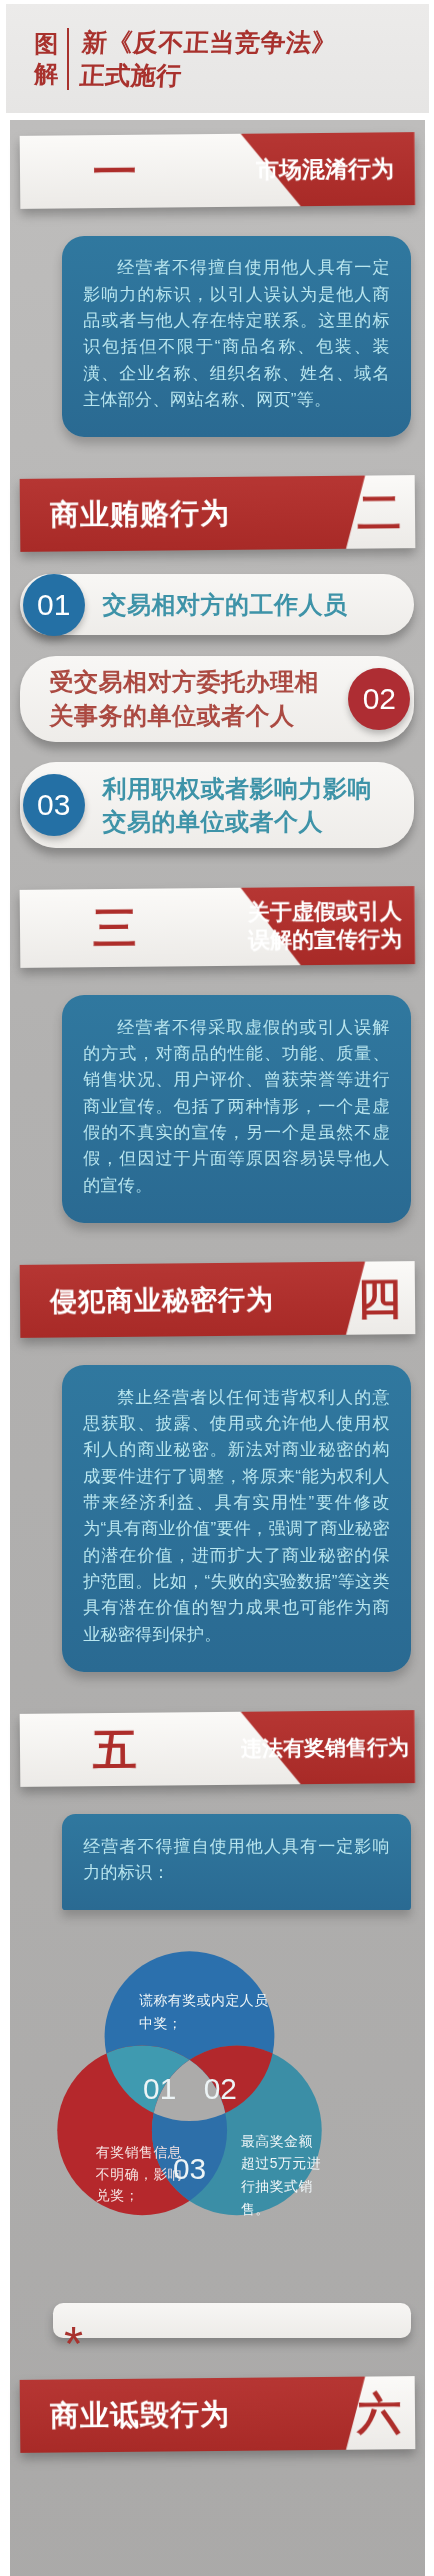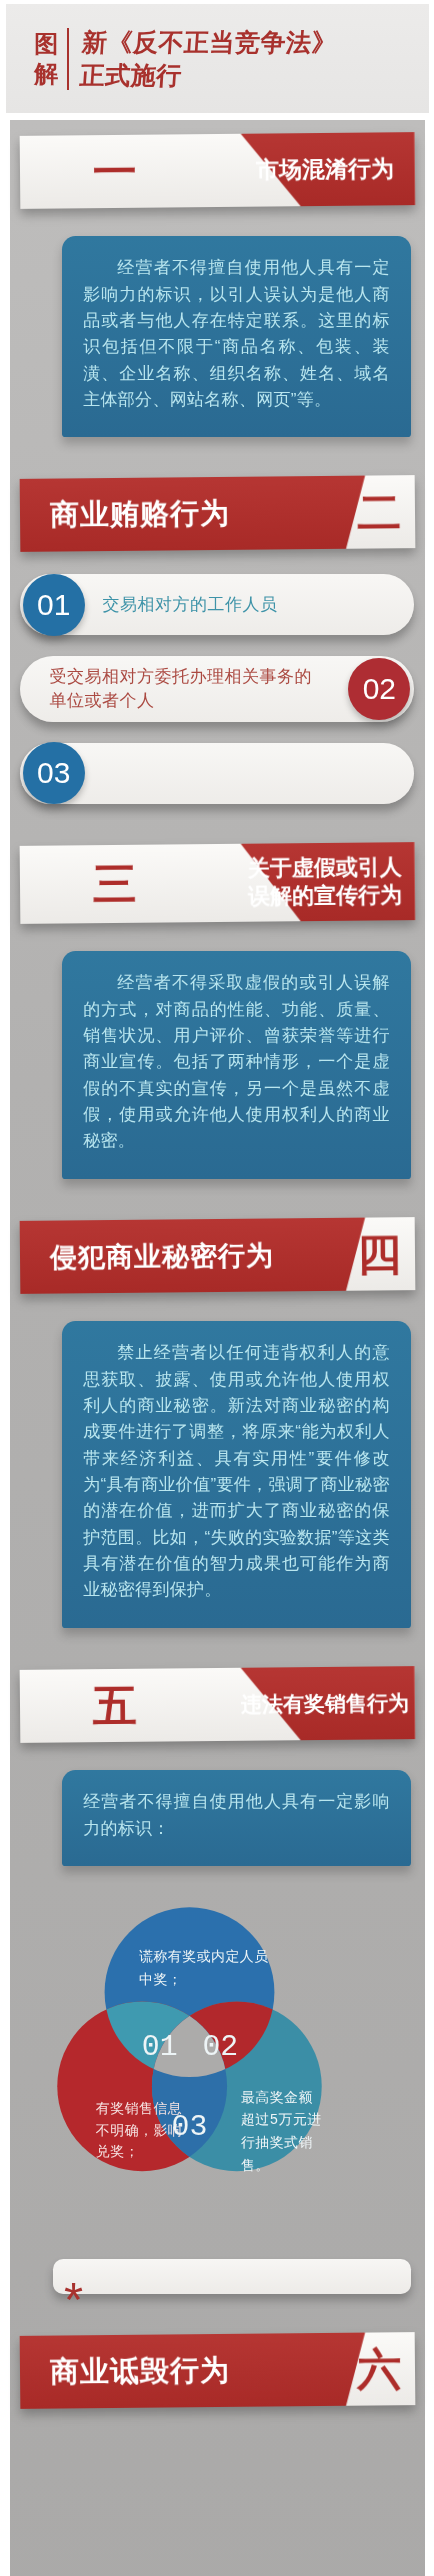--- a/index.html
+++ b/index.html
@@ -67,21 +67,21 @@
     margin: 29px 3.1px 0 42px;
     background: linear-gradient(180deg,#30789f,#2a6a92);
     border-radius: 13.4px 13.4px 3.1px 3.1px;
     box-shadow: 0 6.2px 9.3px rgba(40,40,40,0.25);
     color: #b9e6ef;
     font-size: 17px; line-height: 1.55;
     padding: 19.6px 21.6px 24px;
     text-align: justify;
     letter-spacing: 0.3px;
   }
-  .bluecard.indent { text-indent: 2em; }
+  .bluecard.indent { text-indent: 2em; border-radius: 22px; }
   
   .pill {
     position: relative;
     min-height: 61px;
     margin-top: 20.6px;
     background: linear-gradient(180deg,#f8f7f5,#eeece9);
     border-radius: 36px;
     box-shadow: 0 7.2px 8.2px rgba(40,40,40,0.32);
     display: flex; align-items: center;
   }
@@ -90,25 +90,25 @@
   .pill.circle-right { padding: 9.3px 90px 9.3px 30px; justify-content: flex-end; }
   .pcircle {
     position:absolute; top:50%; transform:translateY(-50%);
     width:62px; height:62px; border-radius:50%;
     display:flex; align-items:center; justify-content:center;
     color:#fff; font-size:30px;
     box-shadow: 0 4.1px 6.2px rgba(40,40,40,0.28);
   }
   .pill.circle-left  .pcircle { left:3.1px;  background:#2470a5; }
   .pill.circle-right .pcircle { right:4.1px; background:#ae2d33; }
-  .ptext { font-size:17px; line-height:1.4; font-weight:400; letter-spacing:0.5px; }
+  .ptext { font-size:24px; line-height:1.4; font-weight:700; letter-spacing:0.5px; }
   .pill.teal .ptext { color:#3e93a8; }
   .pill.red  .ptext { color:#ab4a42; }
   
-  .venn-wrap { margin: 31px 0 0 25px; width: 289px; font-family: Liberation Mono, monospace; }
+  .venn-wrap { margin: 31px 0 0 25px; width: 289px; }
   .venn-wrap svg { display:block; }
   .vtext { font-size:27px; fill:#eef5f7; letter-spacing:1px; }
   .vtext.on-red { fill:#f6e3e2; }
   .vnum { font-size:58px; fill:#edf4f6; }
   
   .note {
     position: relative;
     margin: 43px 3.1px 0 33px;
     background: linear-gradient(180deg,#f7f6f4,#edebe8);
     border-radius: 10.3px;
@@ -160,32 +160,33 @@
   <div class="pill circle-left teal pfirst">
     <div class="pcircle">01</div>
     <div class="ptext">交易相对方的工作人员</div>
   </div>
   <div class="pill circle-right red">
     <div class="ptext">受交易相对方委托办理相关事务的单位或者个人</div>
     <div class="pcircle">02</div>
   </div>
   <div class="pill circle-left teal">
     <div class="pcircle">03</div>
+    <div class="ptext">利用职权或者影响力影响交易的单位或者个人</div>
   </div>
 
   <div class="banner num-left two-line">
     <div class="banner-white"></div>
     <div class="banner-red"></div>
     <div class="bnum">三</div>
     <div class="btitle">
       <div>关于虚假或引人</div>
       <div>误解的宣传行为</div>
     </div>
   </div>
-  <div class="bluecard indent">经营者不得采取虚假的或引人误解的方式，对商品的性能、功能、质量、销售状况、用户评价、曾获荣誉等进行商业宣传。包括了两种情形，一个是虚假的不真实的宣传，另一个是虽然不虚假，使用或允许他人使用权利人的商业秘密。</div>
+  <div class="bluecard indent">经营者不得采取虚假的或引人误解的方式，对商品的性能、功能、质量、销售状况、用户评价、曾获荣誉等进行商业宣传。包括了两种情形，一个是虚假的不真实的宣传，另一个是虽然不虚假，但因过于片面等原因容易误导他人的宣传。</div>
 
   <div class="banner num-right">
     <div class="banner-white"></div>
     <div class="banner-red"></div>
     <div class="bnum">四</div>
     <div class="btitle" style="font-size:27px;">侵犯商业秘密行为</div>
   </div>
   <div class="bluecard indent">禁止经营者以任何违背权利人的意思获取、披露、使用或允许他人使用权利人的商业秘密。新法对商业秘密的构成要件进行了调整，将原来“能为权利人带来经济利益、具有实用性”要件修改为“具有商业价值”要件，强调了商业秘密的潜在价值，进而扩大了商业秘密的保护范围。比如，“失败的实验数据”等这类具有潜在价值的智力成果也可能作为商业秘密得到保护。</div>
 
   <div class="banner num-left">

